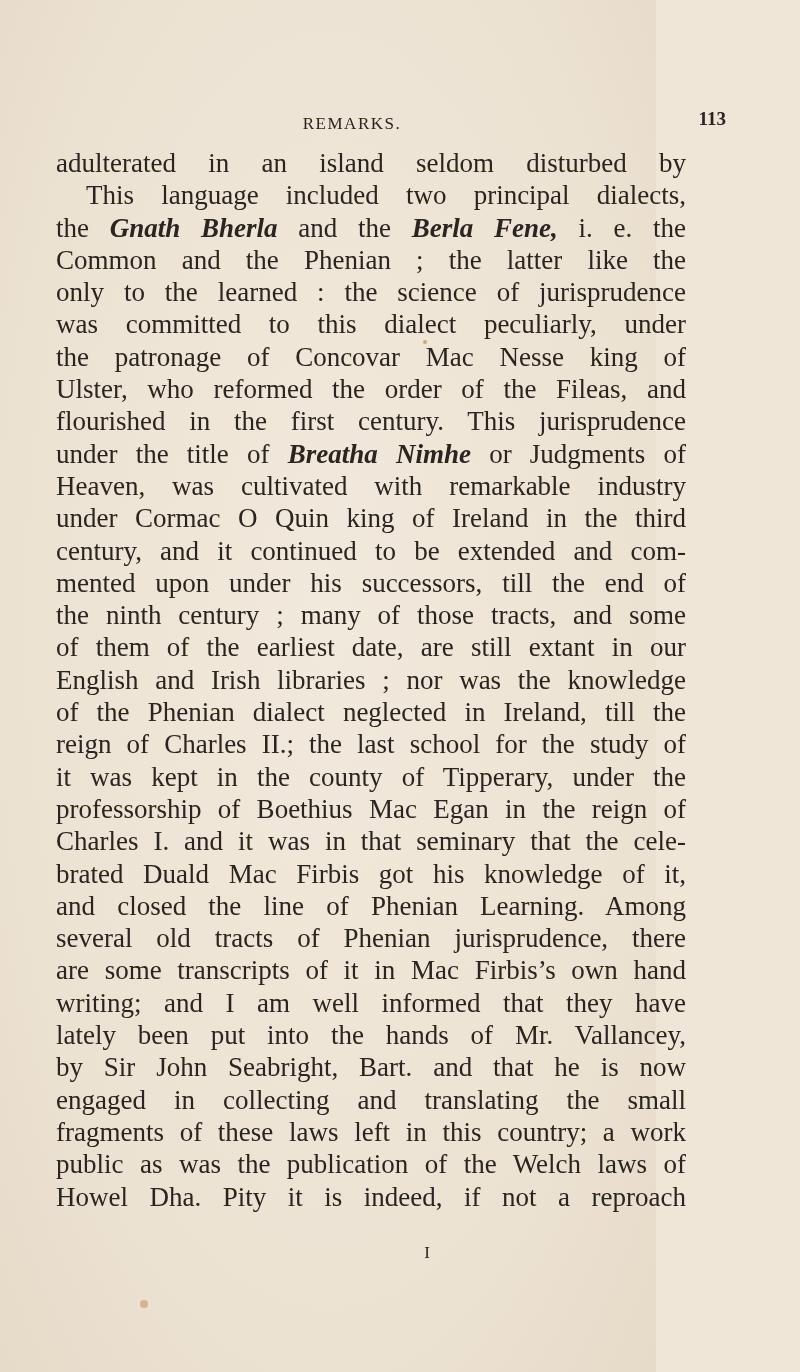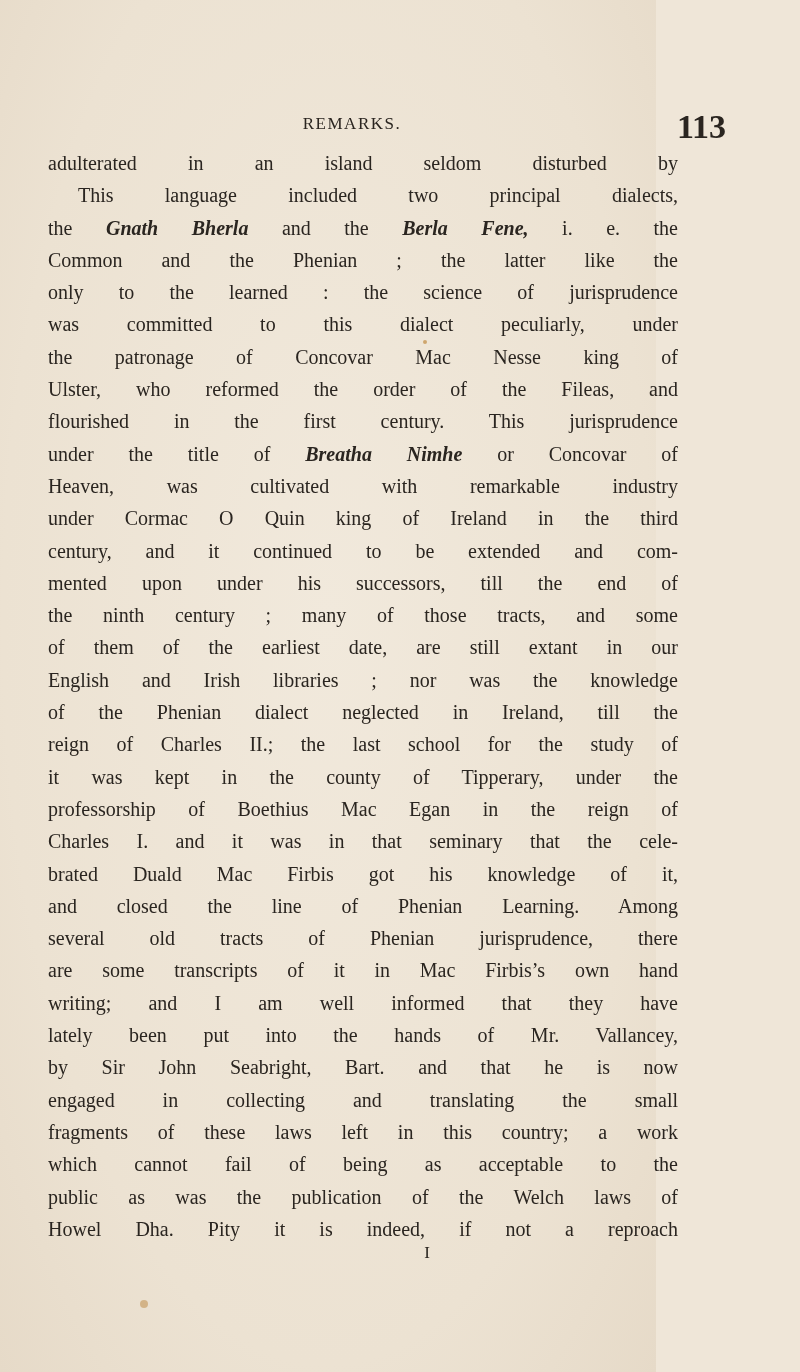--- a/index.html
+++ b/index.html
@@ -16,25 +16,25 @@
       background: radial-gradient(ellipse at 50% 45%, #f1e9dc 0%, #ece2d2 70%, #e6dac8 100%);
     }
     .running-head {
       position: absolute; top: 108px; left: 52px; width: 700px; height: 30px;
     }
     .running-title {
       position: absolute; left: 0; width: 600px; text-align: center;
       top: 6px; font-size: 17px; letter-spacing: 1.5px;
     }
     .page-number {
-      position: absolute; right: 26px; top: 0; font-size: 34px; font-weight: bold; text-align: right;
+      position: absolute; right: 26px; top: 0; font-size: 19px; font-weight: bold; text-align: right;
     }
     .body-text {
-      position: absolute; top: 147px; left: 48px; width: 630px;
-      font-size: 20px; line-height: 32.3px;
+      position: absolute; top: 147px; left: 56px; width: 630px;
+      font-size: 27px; line-height: 32.3px;
     }
     .line {
       display: block; white-space: nowrap;
       text-align: justify; text-align-last: justify;
       height: 32.3px;
     }
     .line.indent { padding-left: 30px; }
     .line em { font-style: italic; font-weight: bold; font-family: Liberation Serif, serif; }
     .signature {
       position: absolute; top: 1243px; left: 0; width: 800px; text-align: center;
@@ -57,21 +57,21 @@
   <div class="body-text" id="body-text">
       <span class="line"><span>adulterated in an island seldom disturbed by</span></span>
       <span class="line indent"><span>This language included two principal dialects,</span></span>
       <span class="line"><span>the </span><em>Gnath Bherla</em><span> and the </span><em>Berla Fene,</em><span> i. e. the</span></span>
       <span class="line"><span>Common and the Phenian ; the latter like the</span></span>
       <span class="line"><span>only to the learned : the science of jurisprudence</span></span>
       <span class="line"><span>was committed to this dialect peculiarly, under</span></span>
       <span class="line"><span>the patronage of Concovar Mac Nesse king of</span></span>
       <span class="line"><span>Ulster, who reformed the order of the Fileas, and</span></span>
       <span class="line"><span>flourished in the first century. This jurisprudence</span></span>
-      <span class="line"><span>under the title of </span><em>Breatha Nimhe</em><span> or Concovar of</span></span>
+      <span class="line"><span>under the title of </span><em>Breatha Nimhe</em><span> or Judgments of</span></span>
       <span class="line"><span>Heaven, was cultivated with remarkable industry</span></span>
       <span class="line"><span>under Cormac O Quin king of Ireland in the third</span></span>
       <span class="line"><span>century, and it continued to be extended and com-</span></span>
       <span class="line"><span>mented upon under his successors, till the end of</span></span>
       <span class="line"><span>the ninth century ; many of those tracts, and some</span></span>
       <span class="line"><span>of them of the earliest date, are still extant in our</span></span>
       <span class="line"><span>English and Irish libraries ; nor was the knowledge</span></span>
       <span class="line"><span>of the Phenian dialect neglected in Ireland, till the</span></span>
       <span class="line"><span>reign of Charles II.; the last school for the study of</span></span>
       <span class="line"><span>it was kept in the county of Tipperary, under the</span></span>
@@ -79,21 +79,20 @@
       <span class="line"><span>Charles I. and it was in that seminary that the cele-</span></span>
       <span class="line"><span>brated Duald Mac Firbis got his knowledge of it,</span></span>
       <span class="line"><span>and closed the line of Phenian Learning. Among</span></span>
       <span class="line"><span>several old tracts of Phenian jurisprudence, there</span></span>
       <span class="line"><span>are some transcripts of it in Mac Firbis’s own hand</span></span>
       <span class="line"><span>writing; and I am well informed that they have</span></span>
       <span class="line"><span>lately been put into the hands of Mr. Vallancey,</span></span>
       <span class="line"><span>by Sir John Seabright, Bart. and that he is now</span></span>
       <span class="line"><span>engaged in collecting and translating the small</span></span>
       <span class="line"><span>fragments of these laws left in this country; a work</span></span>
-      <span class="line"><span>which cannot fail of being as acceptable to the</span></span>
       <span class="line"><span>public as was the publication of the Welch laws of</span></span>
       <span class="line"><span>Howel Dha. Pity it is indeed, if not a reproach</span></span>
     </div>
 
   <div class="signature">
     <span>I</span>
   </div>
 
   <div class="spot" style="left:140px;top:1300px;width:8px;height:8px;background:#c9a068;opacity:.7;"></div>
   <div class="spot" style="left:423px;top:340px;width:4px;height:4px;background:#c08a40;opacity:.7;"></div>

